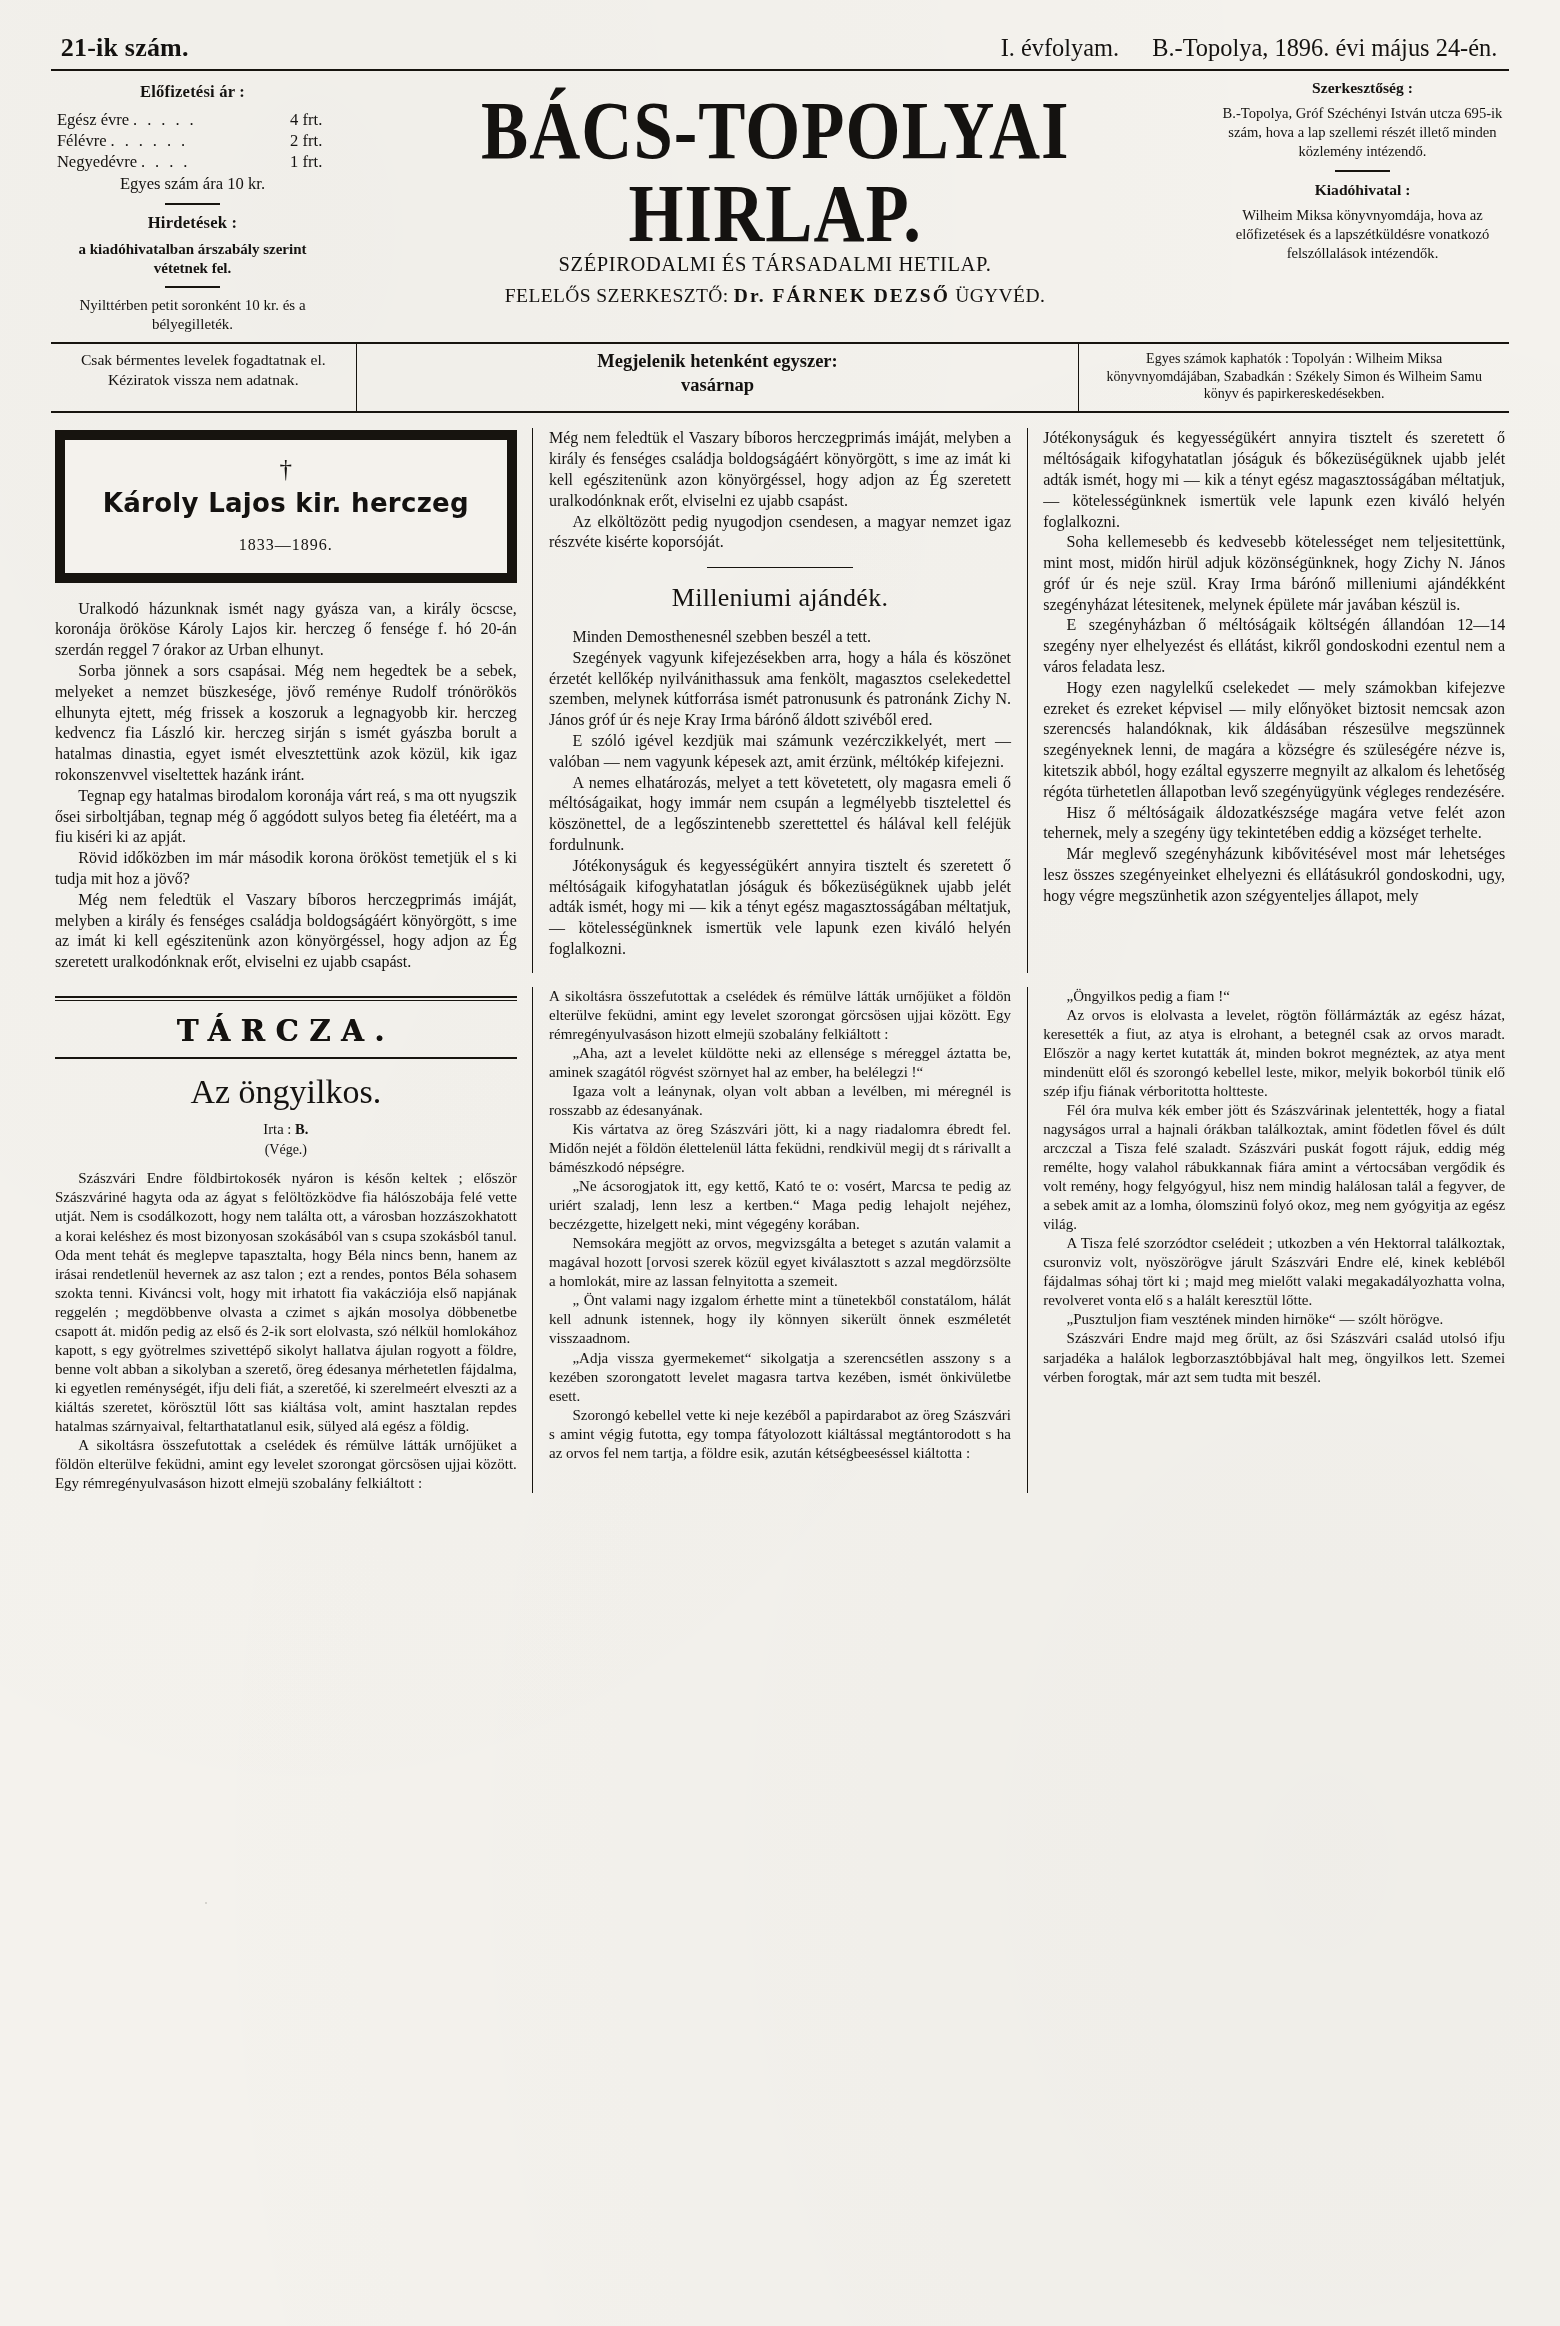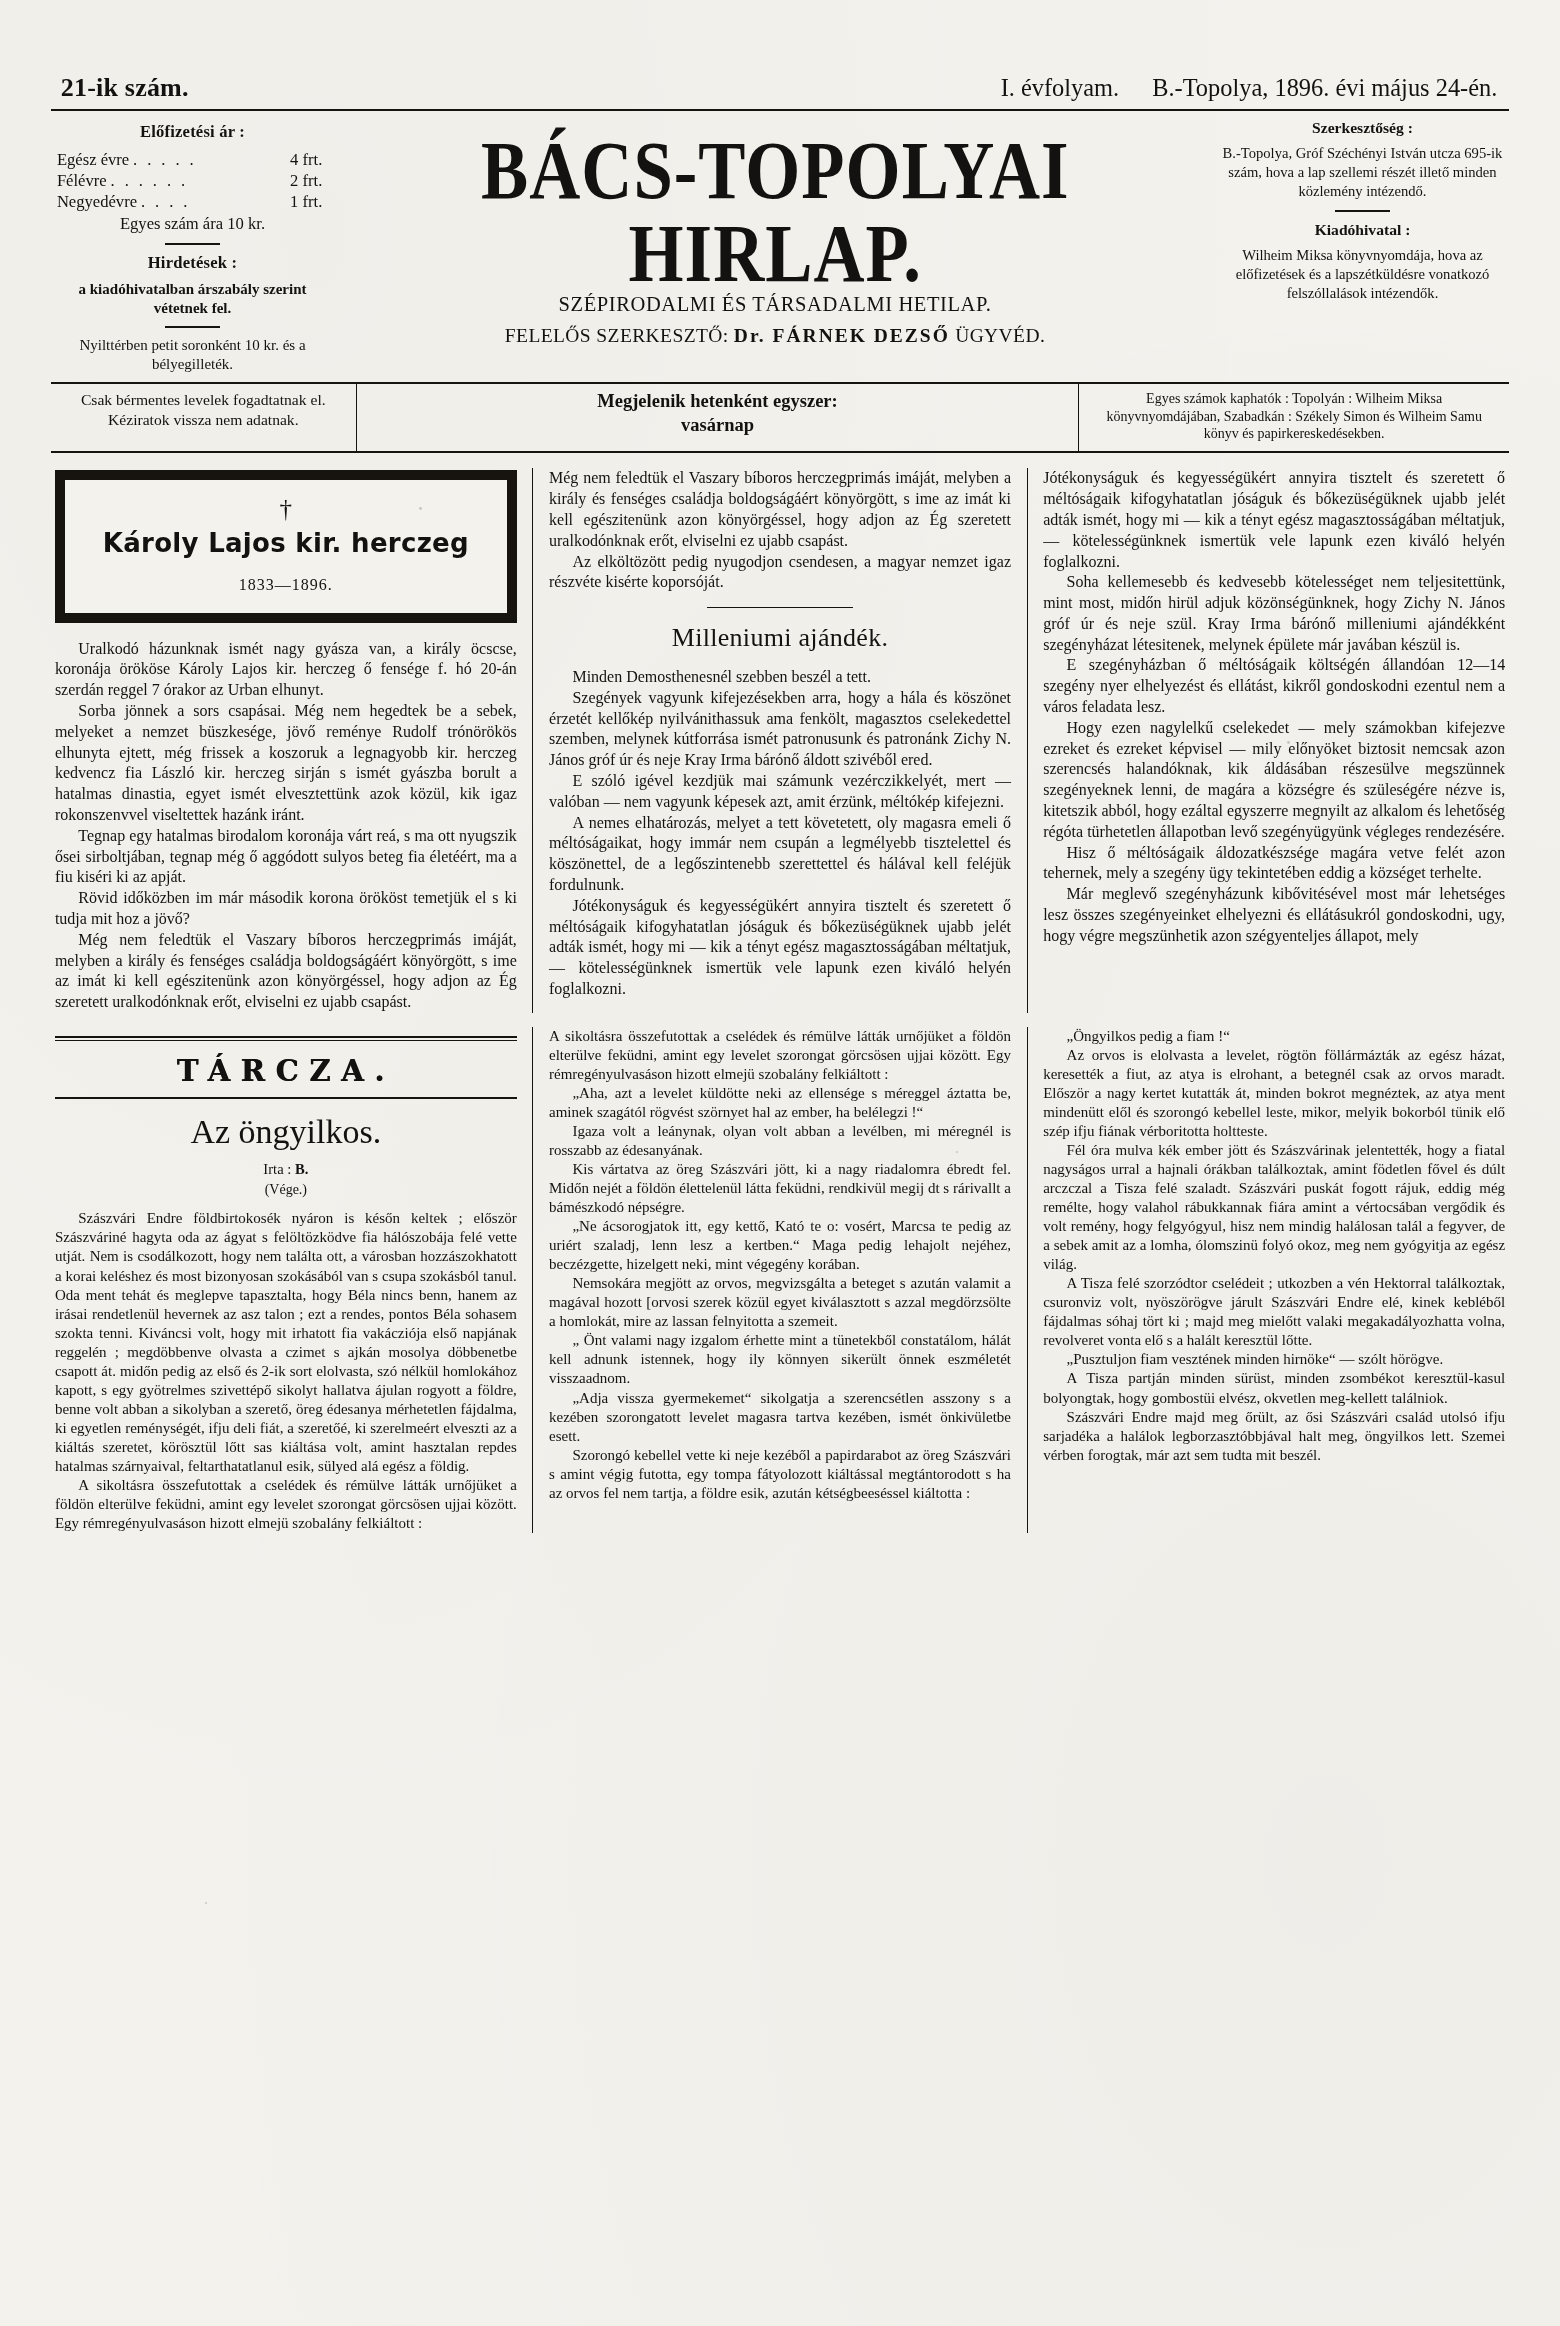--- a/index.html
+++ b/index.html
@@ -18,21 +18,20 @@
     padding:33px 51px 11.7px 51px;
     background:
       radial-gradient(ellipse at 20% 10%, rgba(0,0,0,.015), transparent 60%),
       radial-gradient(ellipse at 85% 80%, rgba(0,0,0,.02), transparent 65%),
       #f4f2ed;
   }
   
   .topline{
     display:flex;align-items:baseline;justify-content:space-between;
     padding:0 11.7px 3.9px 9.8px;
-    margin-top:40px;
   }
   .issue{font-size:26px;font-weight:700;letter-spacing:0.2px;}
   .topright{display:flex;gap:33px;align-items:flex-end;}
   .vol{font-size:24.4px;}
   .place{font-size:24.4px;}
   .rule-heavy{border:0;border-top:2.9px solid #17140f;margin:2px 0 0 0;}
 
   
   .masthead{
     display:flex;
@@ -294,21 +293,20 @@
     </div>
 
     <div class="vsep"></div>
 
     <div class="col c3">
       <p class="tight">„Öngyilkos pedig a fiam !“</p>
       <p class="tight">Az orvos is elolvasta a levelet, rögtön föllármázták az egész házat, keresették a fiut, az atya is elrohant, a betegnél csak az orvos maradt. Először a nagy kertet kutatták át, minden bokrot megnéztek, az atya ment mindenütt elől és szorongó kebellel leste, mikor, melyik bokorból tünik elő szép ifju fiának vérboritotta holtteste.</p>
       <p class="tight">Fél óra mulva kék ember jött és Szászvárinak jelentették, hogy a fiatal nagyságos urral a hajnali órákban találkoztak, amint födetlen fővel és dúlt arczczal a Tisza felé szaladt. Szászvári puskát fogott rájuk, eddig még remélte, hogy valahol rábukkannak fiára amint a vértocsában vergődik és volt remény, hogy felgyógyul, hisz nem mindig halálosan talál a fegyver, de a sebek amit az a lomha, ólomszinü folyó okoz, meg nem gyógyitja az egész világ.</p>
       <p class="tight">A Tisza felé szorzódtor cselédeit ; utkozben a vén Hektorral találkoztak, csuronviz volt, nyöszörögve járult Szászvári Endre elé, kinek kebléből fájdalmas sóhaj tört ki ; majd meg mielőtt valaki megakadályozhatta volna, revolveret vonta elő s a halált keresztül lőtte.</p>
       <p class="tight">„Pusztuljon fiam vesztének minden hirnöke“ — szólt hörögve.</p>
-      <p class="tight">A Tisza partján minden sürüst, minden zsombékot keresztül-kasul bolyongtak, hogy gombostüi elvész, okvetlen meg-kellett találniok.</p>
       <p class="tight">Szászvári Endre majd meg őrült, az ősi Szászvári család utolsó ifju sarjadéka a halálok legborzasztóbbjával halt meg, öngyilkos lett. Szemei vérben forogtak, már azt sem tudta mit beszél.</p>
     </div>
   </div>
 
   <div class="speck" style="left:419px;top:507px;width:2.9px;height:2.9px;"></div>
   <div class="speck" style="left:956px;top:1151px;width:2px;height:2px;"></div>
   <div class="speck" style="left:1287px;top:741px;width:2.9px;height:2.9px;"></div>
   <div class="speck" style="left:205px;top:1902px;width:2px;height:2px;"></div>
 </div>
 

